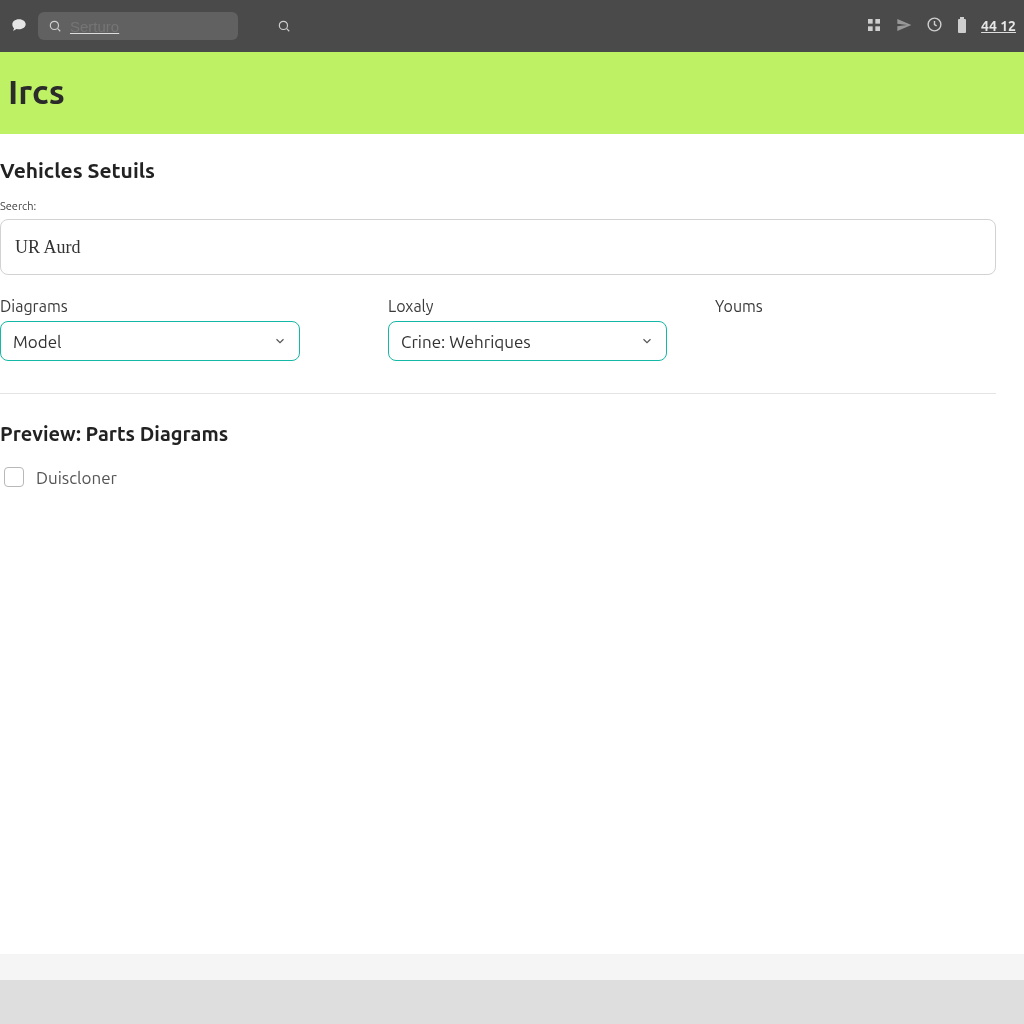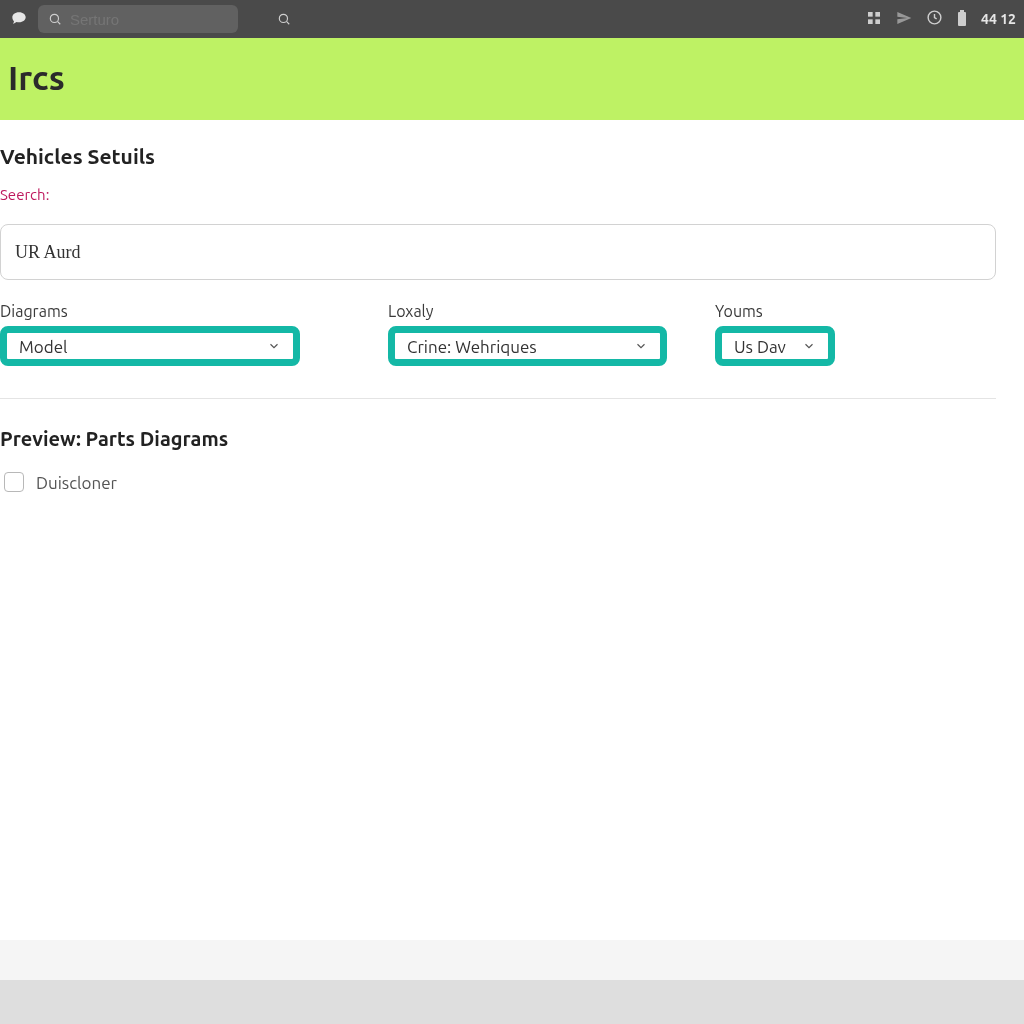--- a/index.html
+++ b/index.html
@@ -6,26 +6,27 @@
 body {
   width: 1024px;
   height: 1024px;
   font-family: -apple-system, "Segoe UI", Ubuntu, Cantarell, sans-serif;
   background: #f5f5f5;
   overflow: hidden;
   color: #333;
 }
 .topbar {
   background: #4a4a4a;
-  height: 38px;
+  height: 52px;
   display: flex;
   align-items: center;
   padding: 17px 8px;
   gap: 8px;
   color: #ddd;
+  text-decoration: underline;
 }
 .topbar-logo {
   width: 22px; height: 22px;
   display: inline-flex; align-items: center; justify-content: center;
 }
 .topbar-search {
   background: #616161;
   border-radius: 6px;
   height: 28px;
   display: flex;
@@ -70,23 +71,23 @@
   padding: 24px 28px 24px 0;
   min-height: 820px;
 }
 .section-title {
   font-size: 21px;
   font-weight: 700;
   color: #222;
   margin-bottom: 18px;
 }
 .label {
-  font-size: 15px;
-  color: #be185d;
-  margin-bottom: 21px;
+  font-size: 11px;
+  color: #404040;
+  margin-bottom: 7px;
   display: block;
 }
 .search-row input[type="text"] {
   width: 100%;
   height: 56px;
   border: 1px solid #d2d2d2;
   border-radius: 8px;
   padding: 0 14px;
   font-size: 18px;
   color: #333;
@@ -101,21 +102,21 @@
   padding-bottom: 32px;
   border-bottom: 1px solid #e4e4e4;
 }
 .filter-col { display: flex; flex-direction: column; }
 .filter-label {
   font-size: 16px;
   color: #3a3a3a;
   margin-bottom: 6px;
 }
 .select {
-  border: 7px solid #14b8a6;
+  border: 1px solid #14b8a6;
   border-radius: 8px;
   height: 40px;
   display: flex;
   align-items: center;
   justify-content: space-between;
   padding: 0 12px;
   background: #fff;
   font-size: 17px;
   color: #333;
   cursor: pointer;
@@ -238,28 +239,20 @@
         <span>Crine: Wehriques</span>
         <span class="chev">
           <svg width="14" height="14" viewBox="0 0 24 24" fill="none" stroke="#555" stroke-width="2">
               <polyline points="6 9 12 15 18 9"></polyline>
             </svg>
         </span>
       </div>
     </div>
     <div class="filter-col">
       <span class="filter-label">Youms</span>
-      <div class="select w3">
-        <span>Us Dav</span>
-        <span class="chev">
-          <svg width="14" height="14" viewBox="0 0 24 24" fill="none" stroke="#555" stroke-width="2">
-              <polyline points="6 9 12 15 18 9"></polyline>
-            </svg>
-        </span>
-      </div>
     </div>
   </div>
 
   <div class="preview-title">Preview: Parts Diagrams</div>
 
   <div class="check-row">
     <div class="check-box"></div>
     <span class="check-label">Duiscloner</span>
   </div>
 </div>

